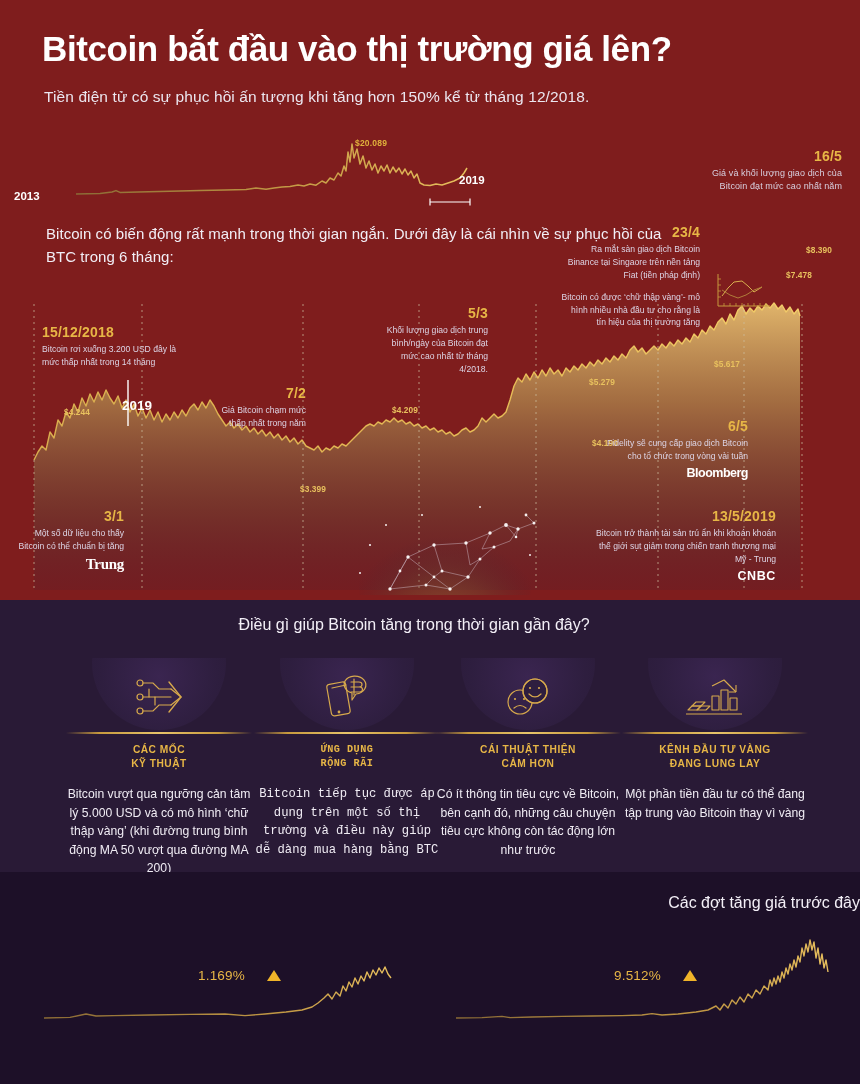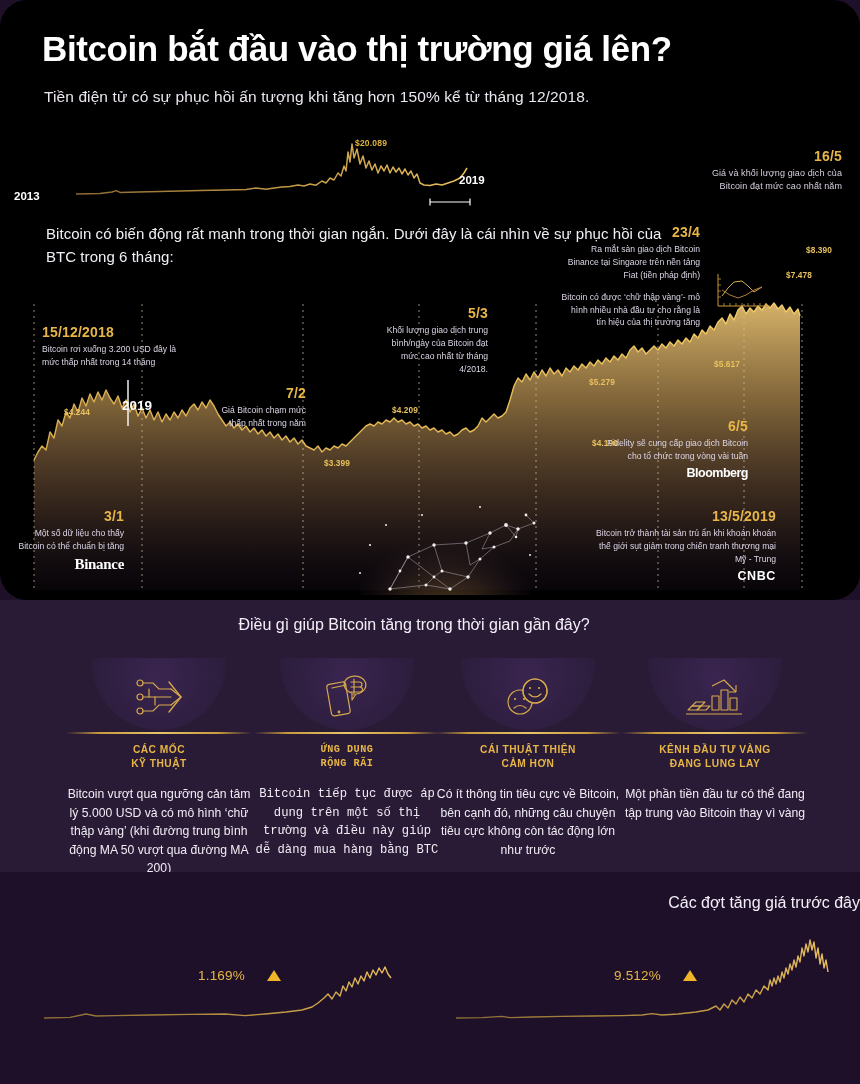--- a/index.html
+++ b/index.html
@@ -4,21 +4,21 @@
 <style>
   * { margin:0; padding:0; box-sizing:border-box; }
   html,body { background:#1d1028; }
   body {
     width:860px; height:1084px; position:relative; overflow:hidden;
     font-family:"Liberation Sans","DejaVu Sans",sans-serif;
     color:#ffffff; -webkit-font-smoothing:antialiased;
   }
 
   
-  #sec-hero { position:absolute; left:0; top:0; width:860px; height:600px; background:#000000; overflow:hidden;border-radius:27px; }
+  #sec-hero { position:absolute; left:0; top:0; width:860px; height:600px; background:#7f1d1d; overflow:hidden; }
 
   #title {
     position:absolute; left:42px; top:30px; width:790px;
     font-size:35px; font-weight:bold; letter-spacing:-0.4px; color:#ffffff; line-height:1.1;
   }
   #subtitle {
     position:absolute; left:44px; top:88px; width:790px;
     font-size:15.5px; color:#ebe6ef; font-weight:400; letter-spacing:0.1px;
   }
 
@@ -191,38 +191,38 @@
           <circle cx="30" cy="88" r="1"></circle>
           <circle cx="200" cy="70" r="1"></circle>
         <circle cx="56" cy="40" r="1"></circle>
           <circle cx="92" cy="30" r="1"></circle>
           <circle cx="150" cy="22" r="1"></circle>
       </g>
     </svg>
   </div>
 
   <div class="price-tag" style="left:64px;  top:407px;">$4.244</div>
-  <div class="price-tag" style="left:300px; top:458px;margin-left:24px;">$3.399</div>
+  <div class="price-tag" style="left:300px; top:484px;">$3.399</div>
   <div class="price-tag" style="left:392px; top:405px;">$4.209</div>
   <div class="price-tag" style="left:592px; top:438px;">$4.190</div>
   <div class="price-tag" style="left:589px; top:377px;">$5.279</div>
   <div class="price-tag" style="left:714px; top:359px;">$5.617</div>
   <div class="price-tag" style="left:786px; top:270px;">$7.478</div>
   <div class="price-tag" style="left:806px; top:245px;">$8.390</div>
   <div class="year-2019" style="left:122px; top:398px;">2019</div>
 
   <div class="callout" style="left:42px; top:324px; width:140px; text-align:left;">
     <div class="d">15/12/2018</div>
     <div class="t">Bitcoin rơi xuống 3.200 USD đây là mức thấp nhất trong 14 tháng</div>
   </div>
 
   <div class="callout" style="left:18px; top:508px; width:106px; text-align:right;">
     <div class="d">3/1</div>
     <div class="t">Một số dữ liệu cho thấy Bitcoin có thể chuẩn bị tăng</div>
-    <div class="brand forbes">Binance</div>
+    <div class="brand forbes">Trung</div>
   </div>
 
   <div class="callout" style="left:214px; top:385px; width:92px; text-align:right;">
     <div class="d">7/2</div>
     <div class="t">Giá Bitcoin chạm mức thấp nhất trong năm</div>
   </div>
 
   <div class="callout" style="left:380px; top:305px; width:108px; text-align:right;">
     <div class="d">5/3</div>
     <div class="t">Khối lượng giao dịch trung bình/ngày của Bitcoin đạt mức cao nhất từ tháng 4/2018.</div>

